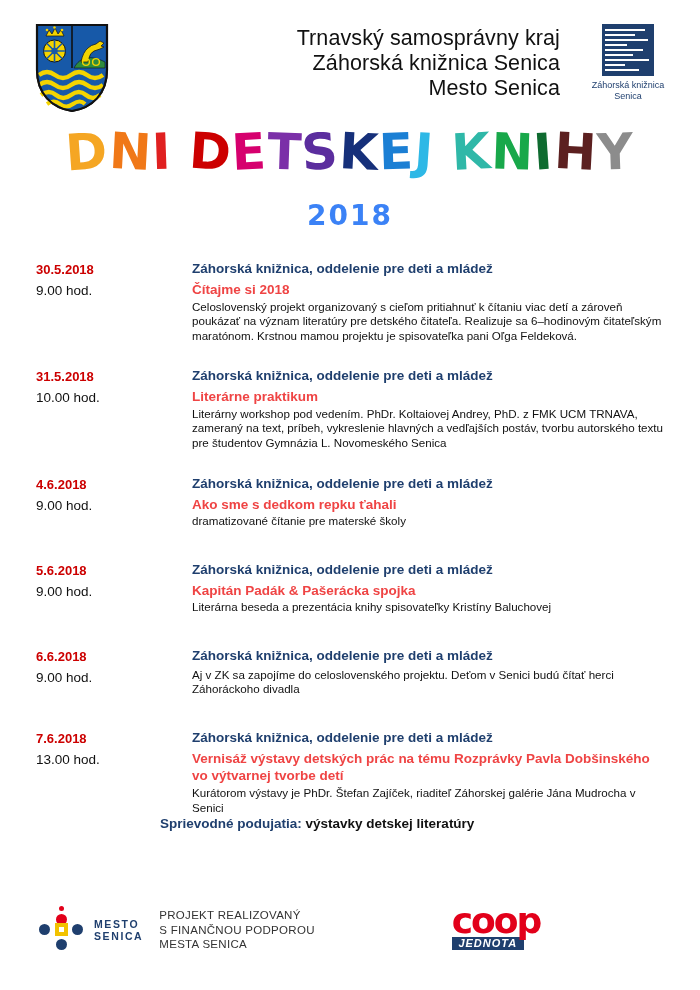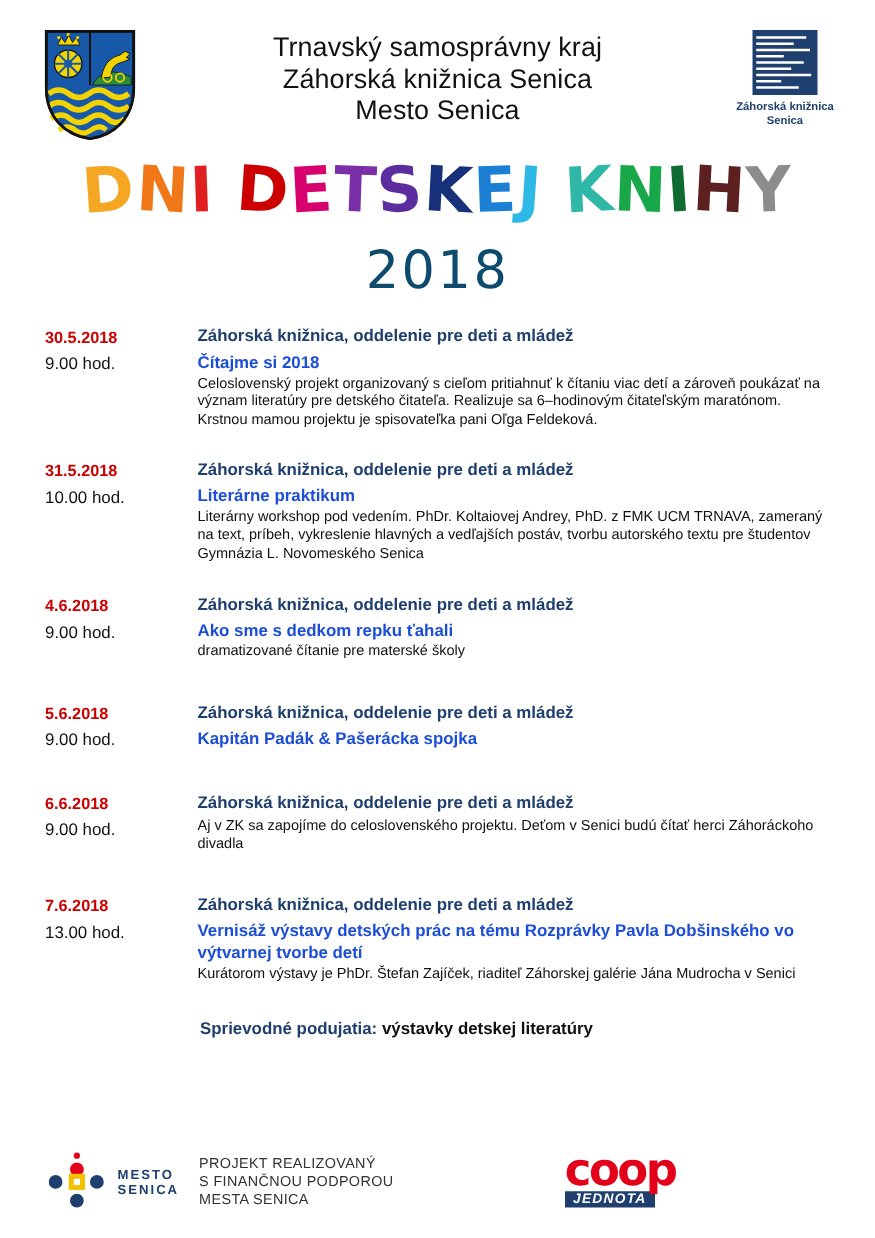--- a/index.html
+++ b/index.html
@@ -29,21 +29,21 @@
     left: 34px;
     top: 22px;
     width: 76px;
     height: 92px;
   }
   .header-titles {
     position: absolute;
     left: 140px;
     top: 26px;
     width: 420px;
-    text-align: center;
+    text-align: right;
   }
   .header-titles .line {
     font-size: 21.5px;
     line-height: 25px;
     color: #111111;
     letter-spacing: 0.1px;
     white-space: nowrap;
   }
   .lib-logo {
     position: absolute;
@@ -61,21 +61,21 @@
   }
   .lib-mark i {
     position: absolute;
     left: 3px;
     height: 2px;
     background: #ffffff;
     display: block;
   }
   .lib-text {
     font-size: 9px;
-    font-weight: bold;
+    font-weight: normal;
     color: #1f3f6e;
     line-height: 11px;
   }
 
   
   .main-title-wrap {
     text-align: center;
     margin-top: 4px;
     height: 68px;
   }
@@ -95,35 +95,36 @@
   .main-title span.sp { display: inline-block; width: 18px; }
 
   .year-wrap {
     text-align: center;
     margin-top: 2px;
     height: 58px;
   }
   .year {
     display: inline-block;
     font-family: "DejaVu Sans", sans-serif;
-    font-weight: normal;
-    font-size: 42px;
+    font-weight: bold;
+    font-size: 28px;
     line-height: 48px;
-    color: #0c4a6e;
+    color: #3b82f6;
     letter-spacing: 2px;
   }
 
   
   .events {
     margin-top: 8px;
     padding: 0 34px 0 36px;
   }
   .event {
     display: flex;
     align-items: flex-start;
+    gap: 34px;
   }
   .event .left {
     width: 122px;
     flex: 0 0 122px;
     padding-top: 1px;
   }
   .event .date {
     color: #cc0000;
     font-weight: bold;
     font-size: 13px;
@@ -135,56 +136,55 @@
     line-height: 19px;
   }
   .event .right { flex: 1 1 auto; }
   .event .venue {
     color: #1f3f6e;
     font-weight: bold;
     font-size: 13.5px;
     line-height: 22px;
   }
   .event .ev-title {
-    color: #1d4ed8;
+    color: #ef4444;
     font-weight: bold;
     font-size: 13.5px;
     line-height: 17.5px;
     margin-top: 1px;
   }
   .event .ev-desc {
     color: #111111;
     font-size: 11.6px;
     line-height: 14.6px;
     margin-top: 1px;
   }
   .spacer-30 { height: 30px; }
   .spacer-22 { height: 22px; }
 
   
   .accompany {
     padding: 0 34px 0 160px;
-    margin-top: 28px;
     font-size: 13.5px;
     line-height: 18px;
   }
   .accompany .label {
     color: #1f3f6e;
     font-weight: bold;
   }
   .accompany .value {
     color: #111111;
     font-weight: bold;
   }
 
   
   .footer {
     position: absolute;
     left: 0;
-    bottom: 0;
+    bottom: 16px;
     width: 622px;
     height: 76px;
   }
   .footer-col {
     position: absolute;
     display: flex;
     align-items: center;
   }
   .footer-left { left: 36px; top: 6px; }
   .footer-right { left: 418px; top: 6px; flex-direction: column; }
@@ -357,20 +357,21 @@
     </div>
     <div class="spacer-30"></div>
     <div class="event">
       <div class="left">
         <div class="date">5.6.2018</div>
         <div class="time">9.00 hod.</div>
       </div>
       <div class="right">
         <div class="venue">Záhorská knižnica, oddelenie pre deti a mládež</div>
         <div class="ev-title">Kapitán Padák &amp; Pašerácka spojka</div>
+        <div class="ev-desc">Literárna beseda a prezentácia knihy spisovateľky Kristíny Baluchovej</div>
       </div>
     </div>
     <div class="spacer-30"></div>
     <div class="event">
       <div class="left">
         <div class="date">6.6.2018</div>
         <div class="time">9.00 hod.</div>
       </div>
       <div class="right">
         <div class="venue">Záhorská knižnica, oddelenie pre deti a mládež</div>

